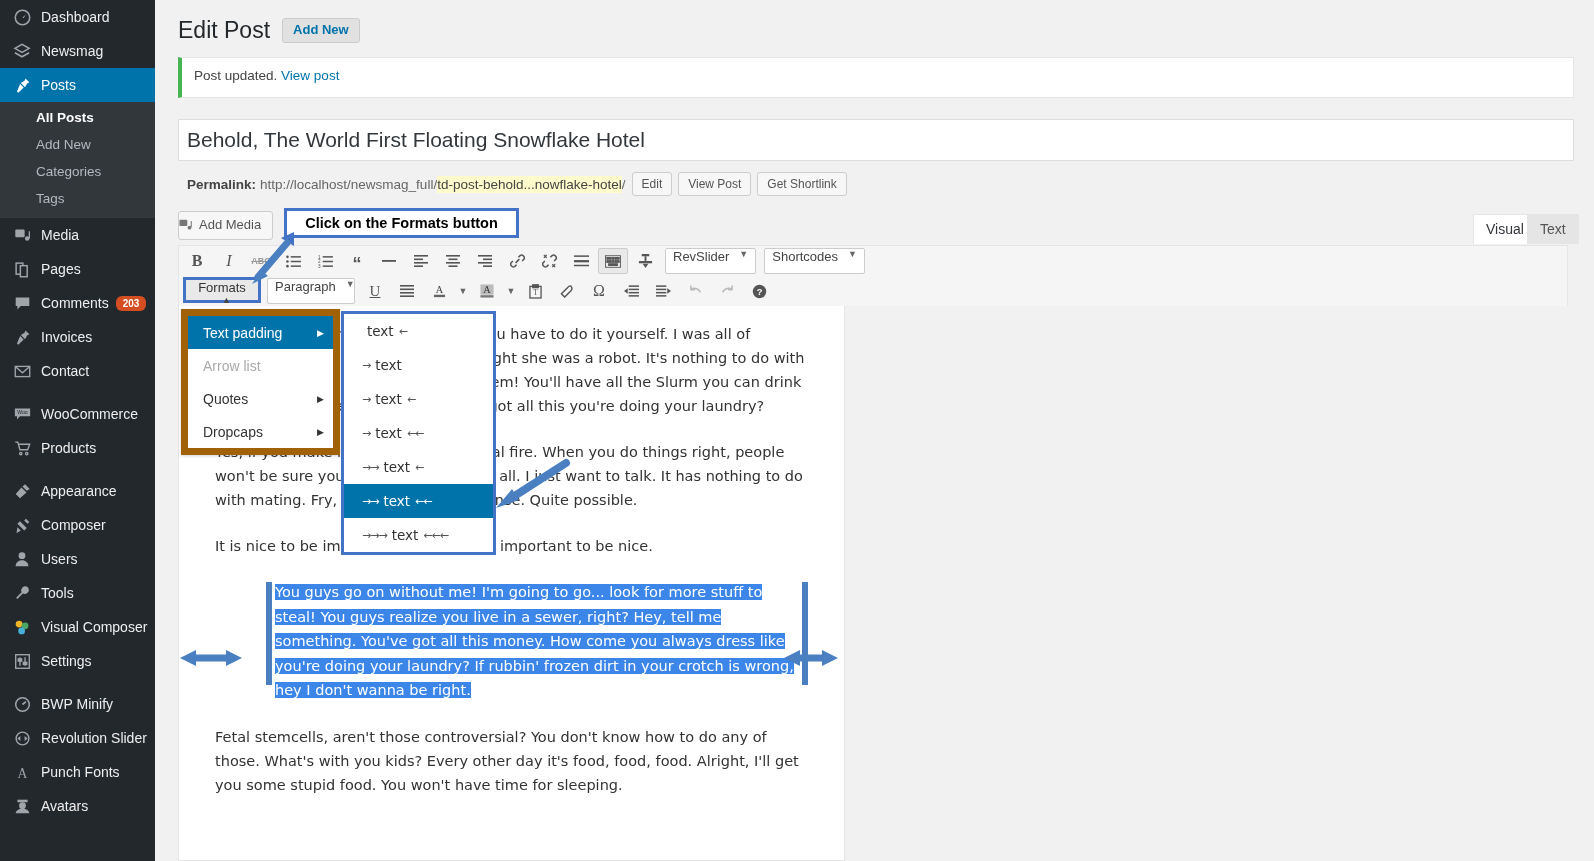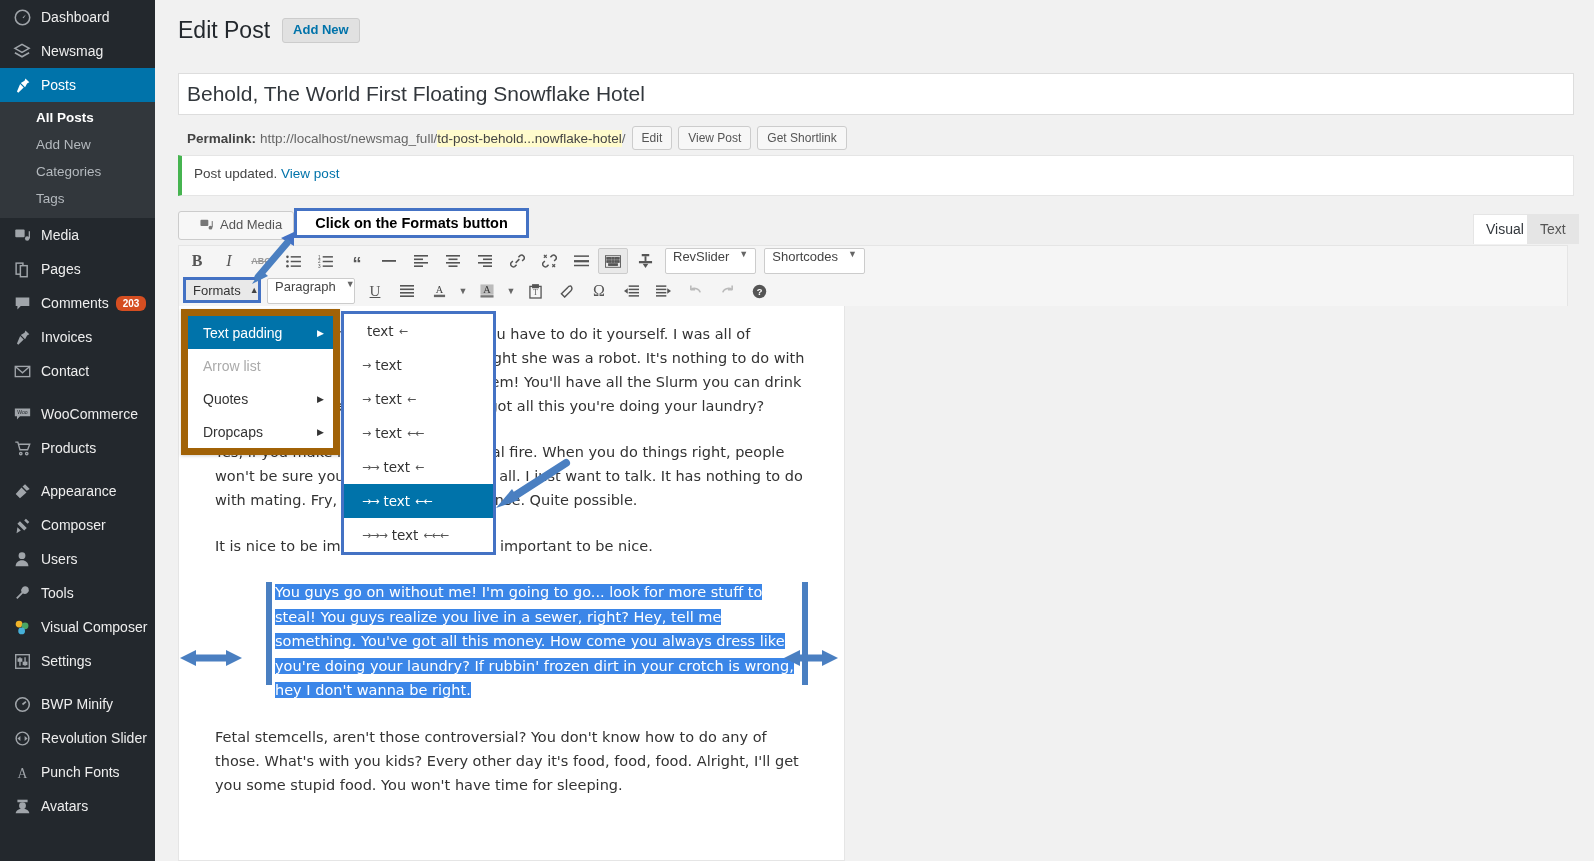--- a/index.html
+++ b/index.html
@@ -120,21 +120,21 @@
   .wp-tab.active { background: #fff; color: #32373c; border-color:#e5e5e5; }
 
   #media-row {
     position: absolute; left: 178px; top: 205px;
     height: 40px; display: flex; align-items: center;
   }
   #add-media-btn {
     display: flex; align-items: center;
     border: 1px solid #ccc; background: #f7f7f7;
     border-radius: 3px; color: #555;
-    font-size: 13px; padding: 4px 11px 5px 21px; line-height: 18px;
+    font-size: 13px; padding: 4px 11px 5px 0; line-height: 18px;
   }
   #add-media-btn .ico { margin-right: 6px; color:#777; display:flex; }
 
   #toolbar {
     position: absolute; left: 178px; top: 245px;
     width: 1390px; background: #f5f5f5;
     border: 1px solid #e5e5e5; border-bottom: none;
   }
   .tb-row {
     display: flex; align-items: center;
@@ -224,21 +224,21 @@
     font-family: "DejaVu Sans", sans-serif;
     font-size: 13.5px; color: #333; white-space: nowrap;
   }
   .sub-row.sel { background: #0073aa; color: #fff; }
   .sub-row .ar { color: #555; font-size: 11px; letter-spacing:-1px; }
   .sub-row.sel .ar { color: #fff; }
   .sub-row .tx { padding: 0 5px; }
 
   
   #callout {
-    position: absolute; left: 294px; top: 208px;
+    position: absolute; left: 284px; top: 208px;
     width: 235px; height: 30px;
     background: #fff; border: 3px solid #4472c4;
     z-index: 45;
     display: flex; align-items: center; justify-content: center;
     font-size: 14.5px; font-weight: bold; color: #000;
     font-family: "Liberation Sans", sans-serif;
   }
   .ann-svg { position: absolute; left:0; top:0; pointer-events:none; z-index:50; }
 </style>
 </head>
@@ -462,38 +462,38 @@
       <span>Avatars</span>
     </div>
 
   </div>
 
   <div id="main">
 
     <div id="page-head">
       <h1 id="page-title">Edit Post</h1>
       <a id="add-new-btn">Add New</a>
+    </div>
+
+    <div id="notice">
+      <span>Post updated.</span>
+      <a>View post</a>
     </div>
 
     <div id="title-wrap">
       <input id="post-title" type="text" value="Behold, The World First Floating Snowflake Hotel" style="">
       <div id="permalink">
         <b>Permalink:</b>
         <span class="url">http://localhost/newsmag_full/</span>
           <span class="slug">td-post-behold...nowflake-hotel</span>
           <span class="url">/</span>
         <a class="pl-btn">Edit</a>
         <a class="pl-btn">View Post</a>
         <a class="pl-btn">Get Shortlink</a>
       </div>
-    </div>
-
-    <div id="notice">
-      <span>Post updated.</span>
-      <a>View post</a>
     </div>
   </div>
 
   <div id="media-row">
     <div id="add-media-btn">
       <span class="ico">
         <svg width="14" height="14" viewBox="0 0 16 16" fill="currentColor">
             <rect x="0.5" y="2" width="9" height="7" rx="1"></rect>
             <circle cx="12" cy="11" r="2.2"></circle>
             <rect x="13.4" y="3.5" width="1.2" height="7"></rect>
@@ -699,21 +699,21 @@
       </div>
       <div class="tb-btn">
         <svg width="15" height="15" viewBox="0 0 16 16">
             <circle cx="8" cy="8" r="7.2" fill="#555"></circle>
             <text x="8" y="12" font-size="10" fill="#fff" text-anchor="middle" font-family="sans-serif" font-weight="bold">?</text>
           </svg>
       </div>
     </div>
   </div>
 
-  <div id="formats-btn" style="position:absolute; left:181px; top:277px; width:78px;">
+  <div id="formats-btn" style="position:absolute; left:181px; top:277px; width:78px;flex-direction:column;">
     <span>Formats</span>
     <span class="tb-caret-up">▲</span>
   </div>
 
   <div id="content-area">
     <div id="content-inner">
       <p>I guess if you want children beaten, you have to do it yourself. I was all of history's great acting, I'm sorry, I thought she was a robot. It's nothing to do with lies. They're like, except I'm having them! You'll have all the Slurm you can drink when Hey, tell me something. You've got all this you're doing your laundry?</p>
       <p>Yes, if you make it look like an electrical fire. When you do things right, people won't be sure you've done anything at all. I just want to talk. It has nothing to do with mating. Fry, that doesn't make sense. Quite possible.</p>
       <p>It is nice to be important, but it's more important to be nice.</p>
 

